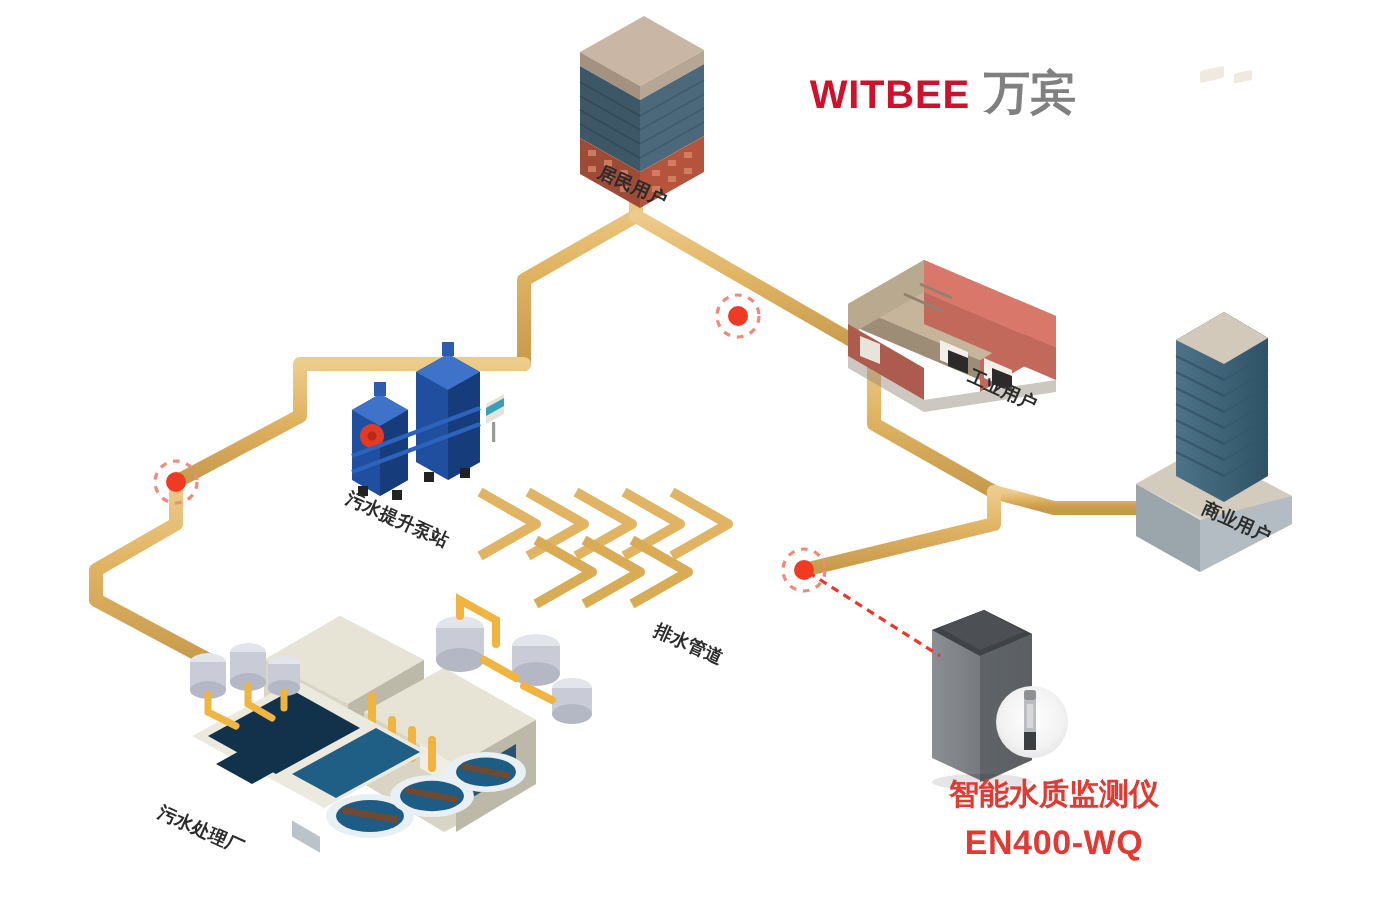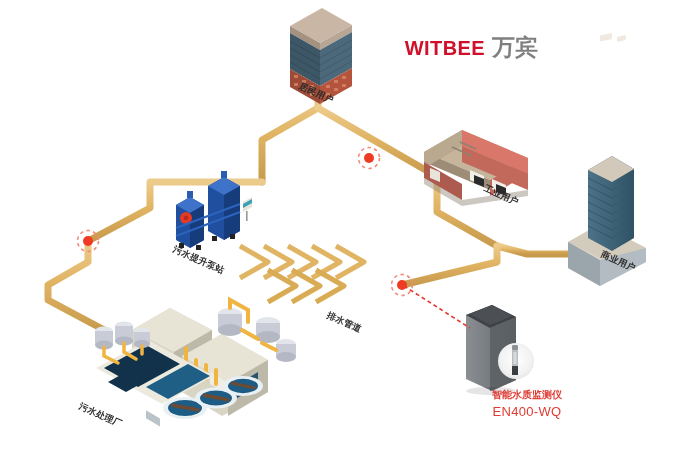--- a/index.html
+++ b/index.html
@@ -16,23 +16,23 @@
             font-family:"DejaVu Sans","Liberation Sans",sans-serif;}
 
   
   .lbl{color:#2b2b2b;font-size:9px;font-weight:bold;white-space:nowrap;
        font-family:"DejaVu Sans","Liberation Sans",sans-serif;
        transform-origin:left top;letter-spacing:.2px;}
 
   
   #device-caption{left:437px;top:388px;width:180px;text-align:center;
       color:#e03a32;line-height:1.45;}
-  #device-caption .l1{font-size:10px;font-weight:bold;
-      font-family:Liberation Sans, sans-serif;}
-  #device-caption .l2{font-size:13px;font-weight:normal;letter-spacing:.3px;}
+  #device-caption .l1{font-size:15px;font-weight:bold;
+      font-family:Liberation Mono, monospace;}
+  #device-caption .l2{font-size:17px;font-weight:bold;letter-spacing:.3px;}
 </style>
 </head>
 <body>
 
 <div id="stage">
 
   <svg class="abs" style="left:0;top:0" width="700" height="452">
     <defs>
       <linearGradient id="pipeG" x1="0" y1="0" x2="0" y2="1">
         <stop offset="0%" stop-color="#edcb8b"></stop>

